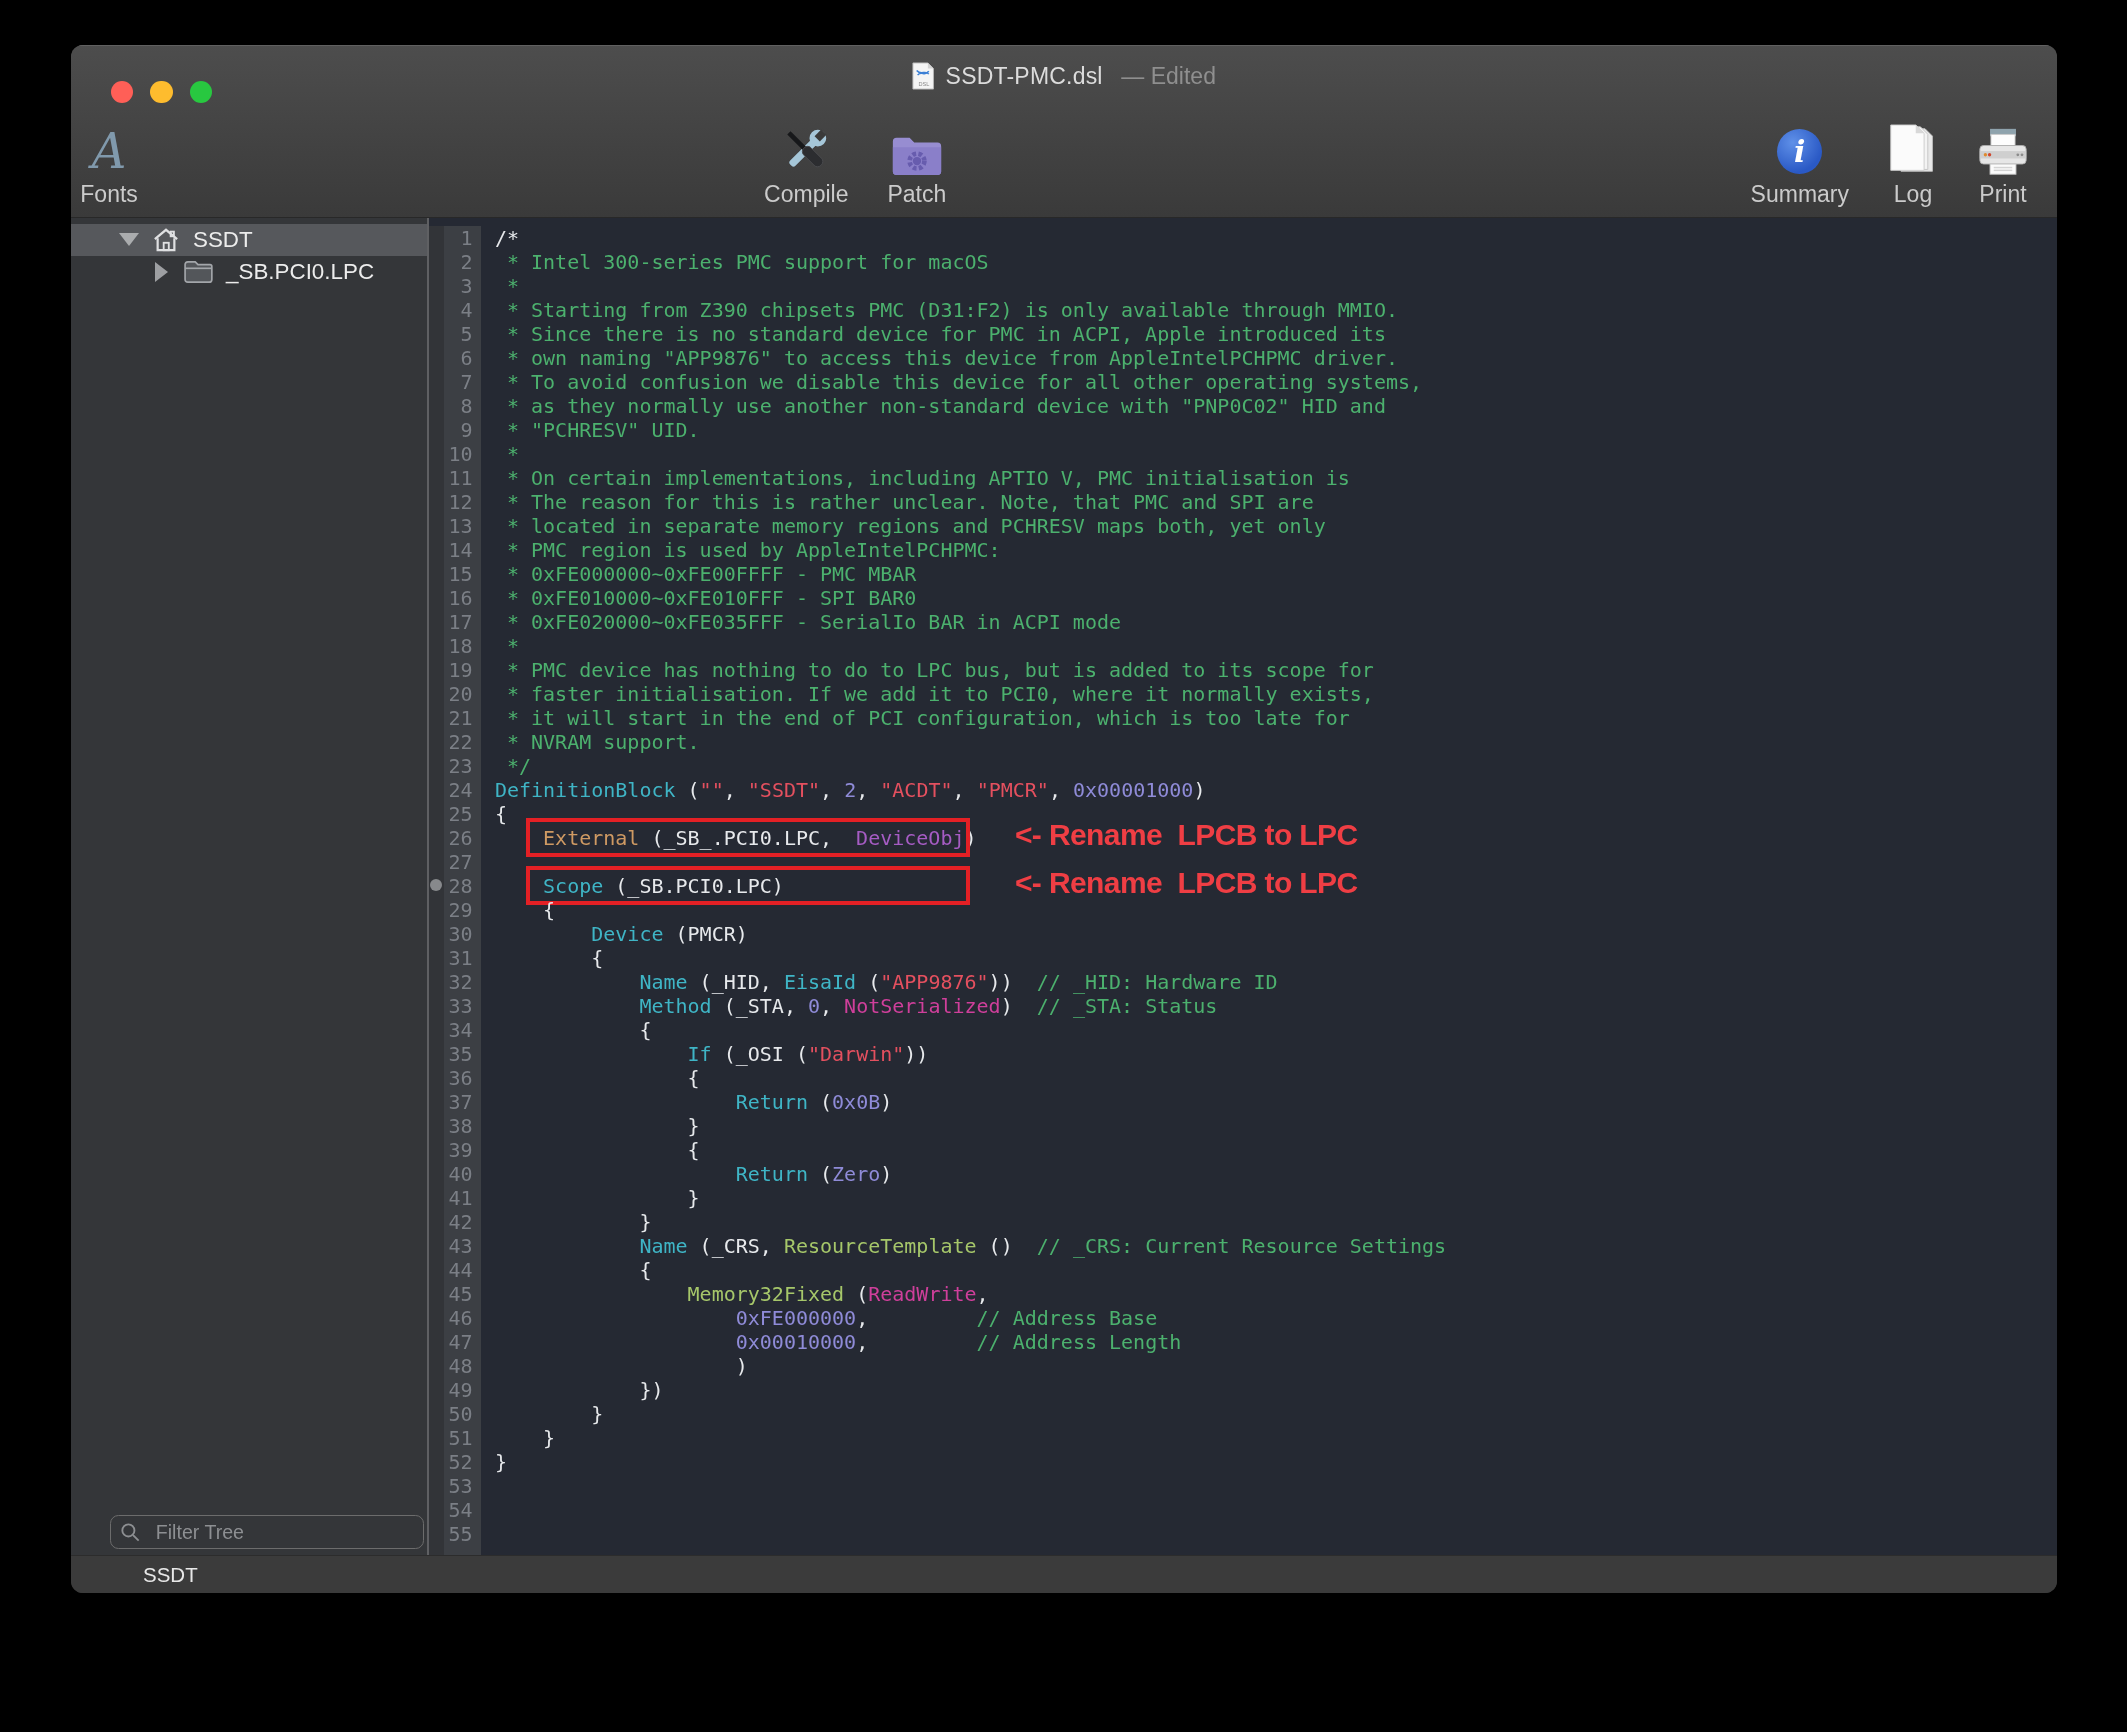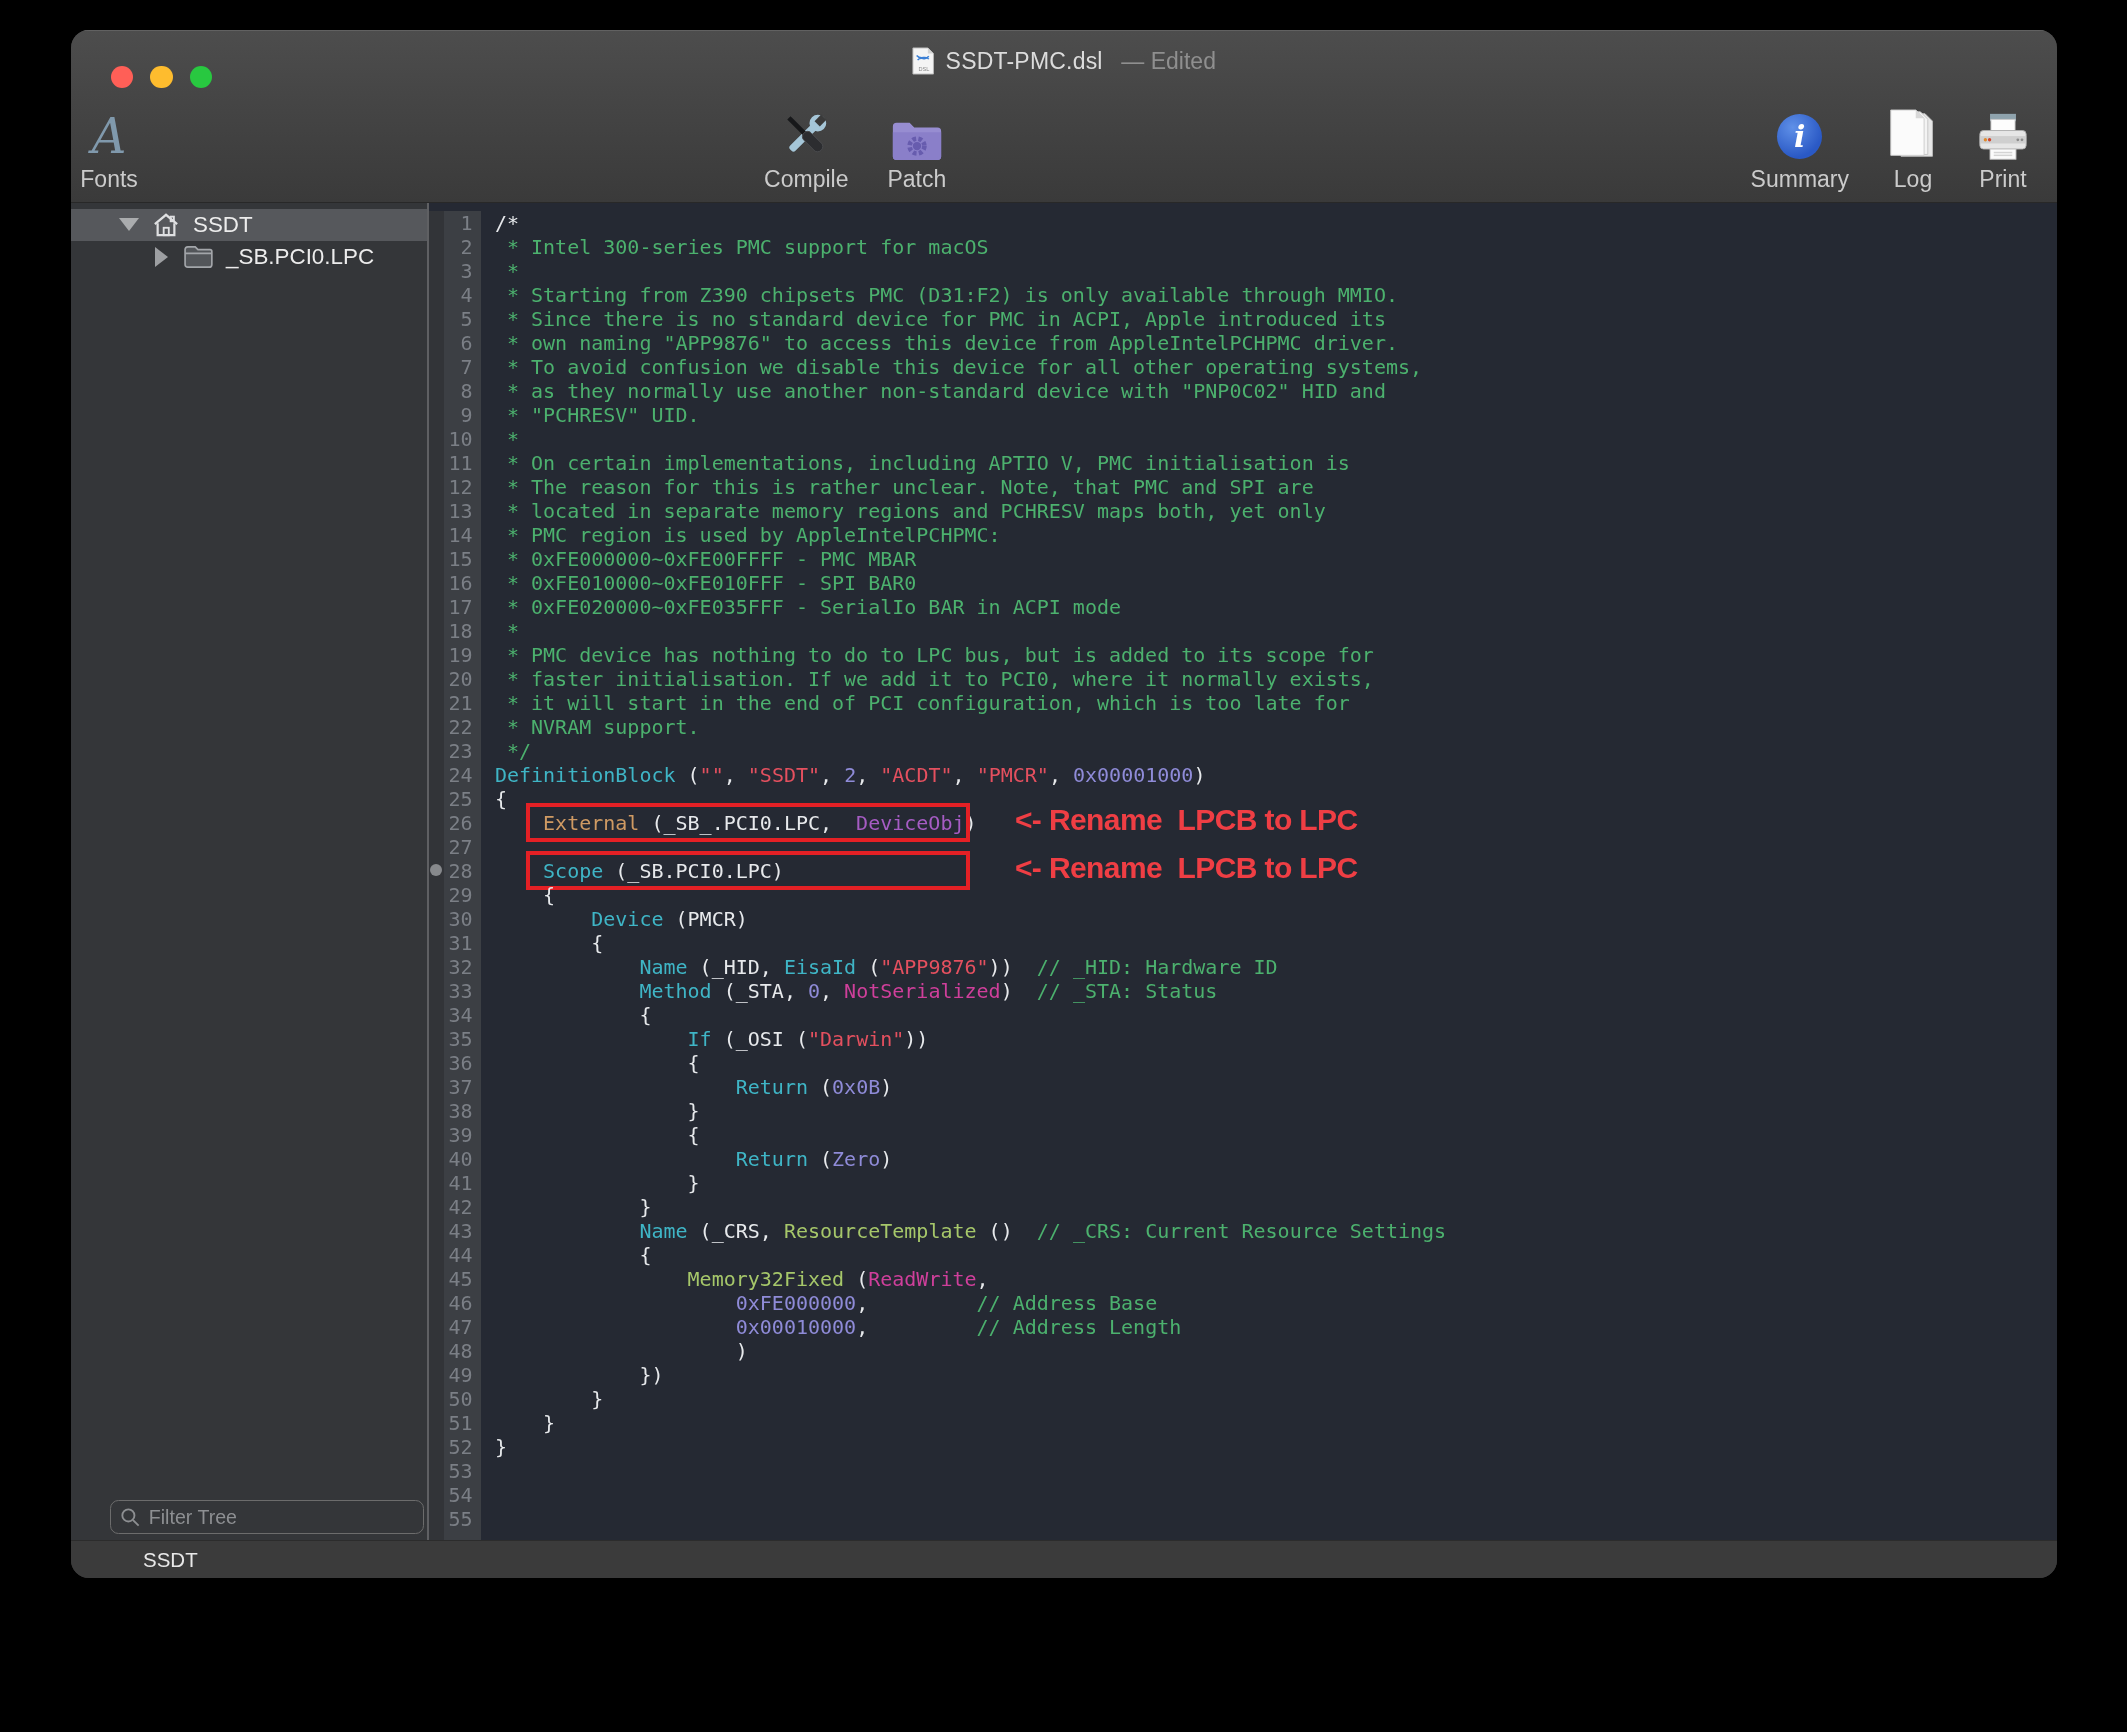--- a/index.html
+++ b/index.html
@@ -1,17 +1,17 @@
 <!DOCTYPE html>
 <html style="--traffic-red: #ff5f57; --traffic-yellow: #febc2e; --traffic-green: #28c840; --red-annotation: #ef3e44; --box-red: #e42025; --editor-bg: #252933; --gutter-bg: #3c3f44; --sidebar-bg: #343639; --selection-bg: #56585c; --syn-plain: #e7e9ec; --syn-comment: #4cb16e; --syn-keyword: #3fb5c6; --syn-string: #e4505f; --syn-number: #8f8bd8; --syn-extern: #cf9a63; --syn-objtype: #a65cc4; --syn-arg: #cf3f9b; --syn-resource: #a6c76a;font-size:15px"><head>
 <meta charset="utf-8">
 <style>
   html,body{margin:0;padding:0;background:#000;}
   body{width:2127px;height:1732px;position:relative;font-family:"Liberation Sans",sans-serif;overflow:hidden;}
-  .window{position:absolute;left:71px;top:30px;width:1986px;height:1548px;border-radius:18px;overflow:hidden;
+  .window{position:absolute;left:71px;top:45px;width:1986px;height:1548px;border-radius:12px;overflow:hidden;
           box-shadow:0 23px 56px rgba(0,0,0,.65);background:#3b3b3b;display:flex;flex-direction:column;}
   
   .chrome{height:172px;flex:0 0 auto;background:linear-gradient(#4d4d4d,#3a3a3a);border-bottom:0.9px solid #282828;position:relative;}
   .chrome::before{content:"";position:absolute;top:0;left:0;right:0;height:0.9px;background:#616161;}
   .titlebar{height:62px;display:flex;align-items:center;justify-content:center;gap:11.2px;}
   .lights{position:absolute;left:40px;top:36px;display:flex;gap:17px;}
   .light{width:22.4px;height:22.4px;border-radius:50%;}
   .light.r{background:var(--traffic-red);}
   .light.y{background:var(--traffic-yellow);}
   .light.g{background:var(--traffic-green);}
@@ -30,21 +30,21 @@
   
   .content{flex:1 1 auto;display:flex;min-height:0;background:#343639;}
   .sidebar{width:356px;flex:0 0 auto;background:var(--sidebar-bg);position:relative;padding-top:5.6px;box-sizing:border-box;}
   .tree-row{height:32px;display:flex;align-items:center;font-size:22.4px;color:#ececec;}
   .tree-row.selected{background:var(--selection-bg);}
   .tri{width:0;height:0;flex:0 0 auto;}
   .tri.down{border-left:10.3px solid transparent;border-right:10.3px solid transparent;border-top:13px solid #aaacae;margin-left:48px;margin-right:13px;}
   .tri.right{border-top:10.3px solid transparent;border-bottom:10.3px solid transparent;border-left:13px solid #9d9fa2;margin-left:84px;margin-right:15px;}
   .tree-icon{display:flex;align-items:center;margin-right:13px;}
   .filter-field{position:absolute;left:39px;bottom:5.6px;width:314px;height:34px;border:1.9px solid #6c6c6c;border-radius:8.4px;
-      display:flex;align-items:center;padding:0 9.3px;box-sizing:border-box;gap:6px;background:transparent;}
+      display:flex;align-items:center;padding:0 9.3px;box-sizing:border-box;gap:13px;background:transparent;}
   .filter-field input{flex:1;background:transparent;border:none;outline:none;color:#c8c8c8;font-size:19.6px;font-family:"Liberation Sans",sans-serif;}
   .filter-field input::placeholder{color:#8d8f92;}
   .vdivider{width:1.9px;flex:0 0 auto;background:#5f6063;}
   .editor{flex:1;display:flex;min-width:0;background:var(--editor-bg);padding-top:7.5px;box-sizing:border-box;overflow:hidden;}
   .marker-strip{width:15px;flex:0 0 auto;background:#323438;}
   .mk{height:24px;position:relative;}
   .dot{position:absolute;left:0.9px;top:5.6px;width:12px;height:12px;border-radius:50%;background:#87898c;}
   .gutter{width:37px;flex:0 0 auto;background:var(--gutter-bg);text-align:right;padding-right:8.4px;box-sizing:border-box;}
   .ln{height:24px;line-height:24px;font-family:"DejaVu Sans Mono",monospace;font-size:20px;color:#7b7f86;}
   .code{flex:1;padding-left:14px;min-width:0;}

